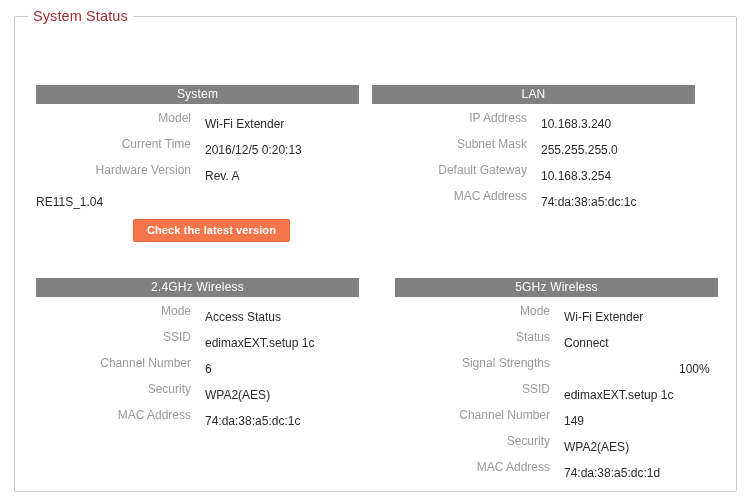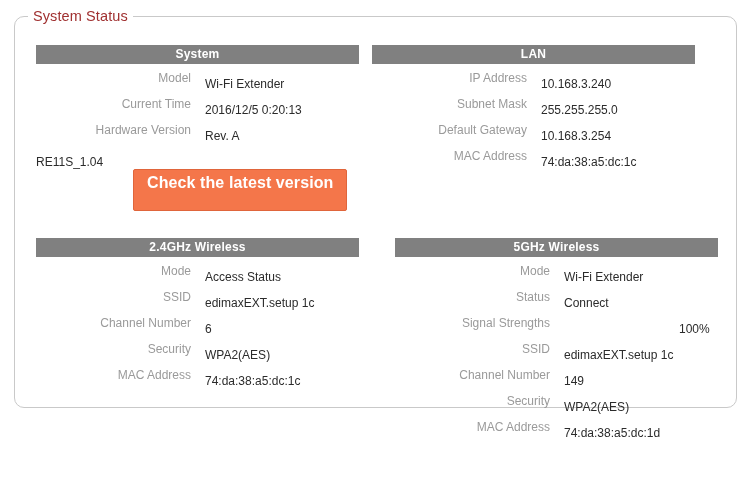--- a/index.html
+++ b/index.html
@@ -17,24 +17,24 @@
     overflow: hidden;
     position: relative;
   }
 
   
   .status-fieldset {
     position: absolute;
     left: 14px;
     top: 16px;
     width: 723px;
-    height: 392px;
+    height: 476px;
     box-sizing: border-box;
     border: 1px solid #c9c9c9;
-    border-radius: 10px;
+    border-radius: 2px;
   }
   .fieldset-legend {
     position: absolute;
     left: 13px;
     top: -9px;
     background: #ffffff;
     padding: 0 5px;
     font-size: 14.5px;
     color: #a03030;
     font-family: "Liberation Sans", sans-serif;
@@ -56,24 +56,25 @@
   .panel-system   { left: 21px;  top: 28px;  width: 323px; }
   .panel-lan      { left: 357px; top: 28px;  width: 323px; }
   .panel-wifi24   { left: 21px;  top: 221px; width: 323px; }
   .panel-wifi5    { left: 380px; top: 221px; width: 323px; }
 
   .panel-header {
     height: 19px;
     line-height: 19px;
     background: #808080;
     color: #ffffff;
-    font-weight: bold;
+    font-weight: normal;
     font-size: 12px;
     text-align: center;
     letter-spacing: 0.2px;
+    margin-top: 40px;
   }
 
   .panel-rows {
     margin-top: 7px;
   }
   .row {
     display: flex;
     height: 26px;
   }
   .row-label {
@@ -120,22 +121,22 @@
     display: flex;
     align-items: center;
     padding-left: 97px;
   }
   .btn-check {
     display: inline-block;
     background: #f4764a;
     border: 1px solid #e0653b;
     color: #ffffff;
     font-weight: bold;
-    font-size: 16px;
-    padding: 4px 13px 18px 13px;
+    font-size: 11px;
+    padding: 4px 13px 5px 13px;
     border-radius: 2px;
     cursor: pointer;
     font-family: "Liberation Sans", sans-serif;
     letter-spacing: 0.1px;
     white-space: nowrap;
   }
 </style>
 </head>
 <body>
 

